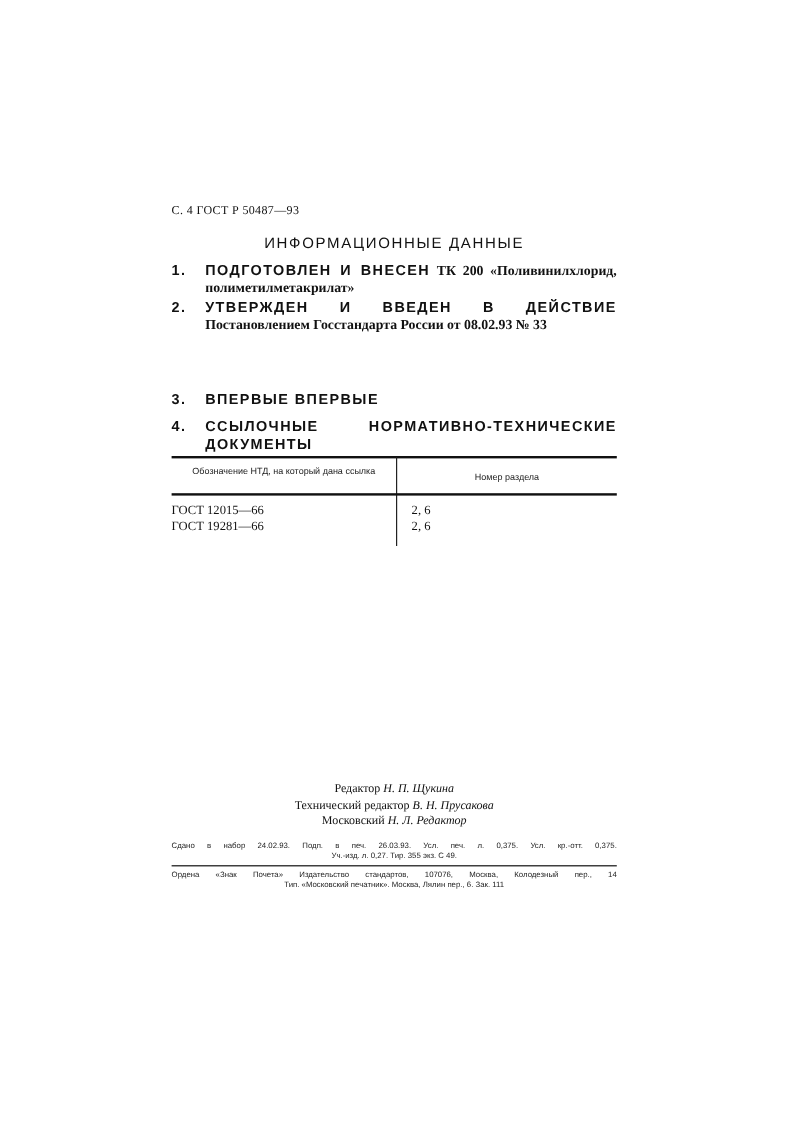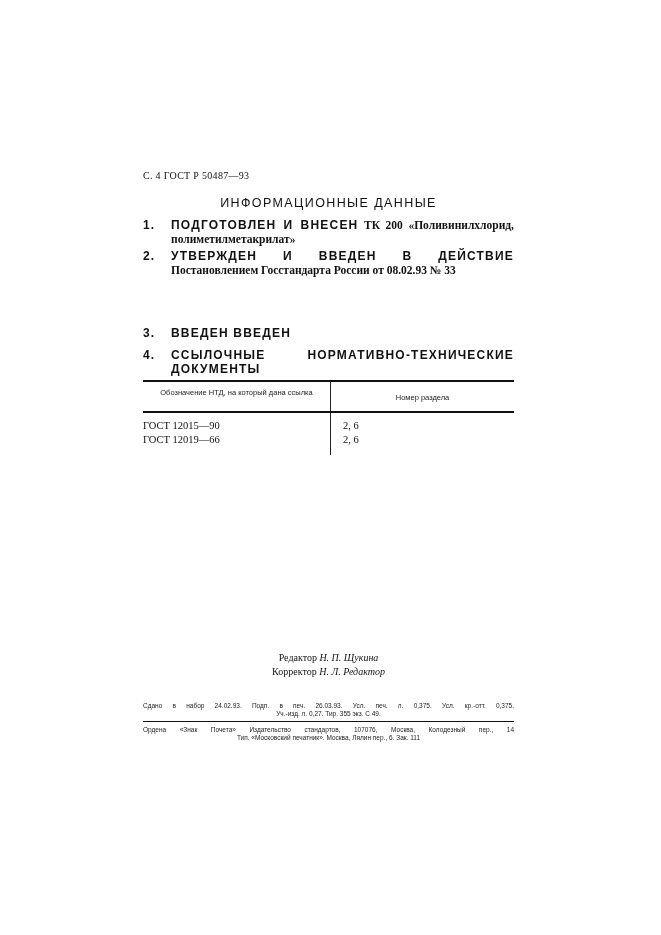--- a/index.html
+++ b/index.html
@@ -39,51 +39,55 @@
   <span class="num caps">2.</span>
   <div class="body">
     <span class="caps">УТВЕРЖДЕН И ВВЕДЕН В ДЕЙСТВИЕ</span>
     <span class="bold">Постановлением Госстандарта России от 08.02.93 № 33</span>
   </div>
 </div>
 
 <div class="abs item" style="top:327px;">
   <span class="num caps">3.</span>
   <div class="body">
-    <span class="caps">ВВЕДЕН ВВЕДЕН</span>
+    <span class="caps">ВПЕРВЫЕ ВПЕРВЫЕ</span>
   </div>
 </div>
 
 <div class="abs item" style="top:349px;">
   <span class="num caps">4.</span>
   <div class="body">
     <span class="caps">ССЫЛОЧНЫЕ НОРМАТИВНО-ТЕХНИЧЕСКИЕ ДОКУМЕНТЫ</span>
   </div>
 </div>
 
 <div>
   <div class="abs rule" style="left:143px; top:380px; width:371px;"></div>
   <div class="abs vline" style="left:330px; top:381px; height:74px;"></div>
   <div class="abs th" style="left:143px; top:388px; width:187px;">Обозначение НТД, на который дана ссылка</div>
   <div class="abs th" style="left:331px; top:393px; width:183px;text-align:center;">Номер раздела</div>
   <div class="abs rule" style="left:143px; top:411px; width:371px;"></div>
 
-  <div class="abs td" style="left:143px; top:419px;">ГОСТ 12015—90</div>
+  <div class="abs td" style="left:143px; top:419px;">ГОСТ 12015—66</div>
   <div class="abs td" style="left:343px; top:419px;">2, 6</div>
-  <div class="abs td" style="left:143px; top:433px;">ГОСТ 12019—66</div>
+  <div class="abs td" style="left:143px; top:433px;">ГОСТ 19281—66</div>
   <div class="abs td" style="left:343px; top:433px;">2, 6</div>
 </div>
 
 <div class="abs credits">
   <div>
     <span>Редактор</span>
     <i>Н. П. Щукина</i>
   </div>
   <div>
-    <span>Корректор</span>
+    <span>Технический редактор</span>
+    <i>В. Н. Прусакова</i>
+  </div>
+  <div>
+    <span>Московский</span>
     <i>Н. Л. Редактор</i>
   </div>
 </div>
 
 <div class="abs pub" style="top:702px; text-align:justify; text-align-last:justify;">Сдано в набор 24.02.93.   Подп. в печ. 26.03.93.   Усл. печ. л. 0,375.   Усл. кр.-отт. 0,375.</div>
 <div class="abs pub" style="top:710px; text-align:center;">Уч.-изд. л. 0,27.   Тир. 355 экз.   С 49.</div>
 <div class="abs rule" style="left:143px; top:721px; width:371px; height:1px;"></div>
 <div class="abs pub" style="top:726px; text-align:justify; text-align-last:justify;">Ордена «Знак Почета» Издательство стандартов, 107076, Москва, Колодезный пер., 14</div>
 <div class="abs pub" style="top:734px; text-align:center;">Тип. «Московский печатник». Москва, Лялин пер., 6. Зак. 111</div>
 

